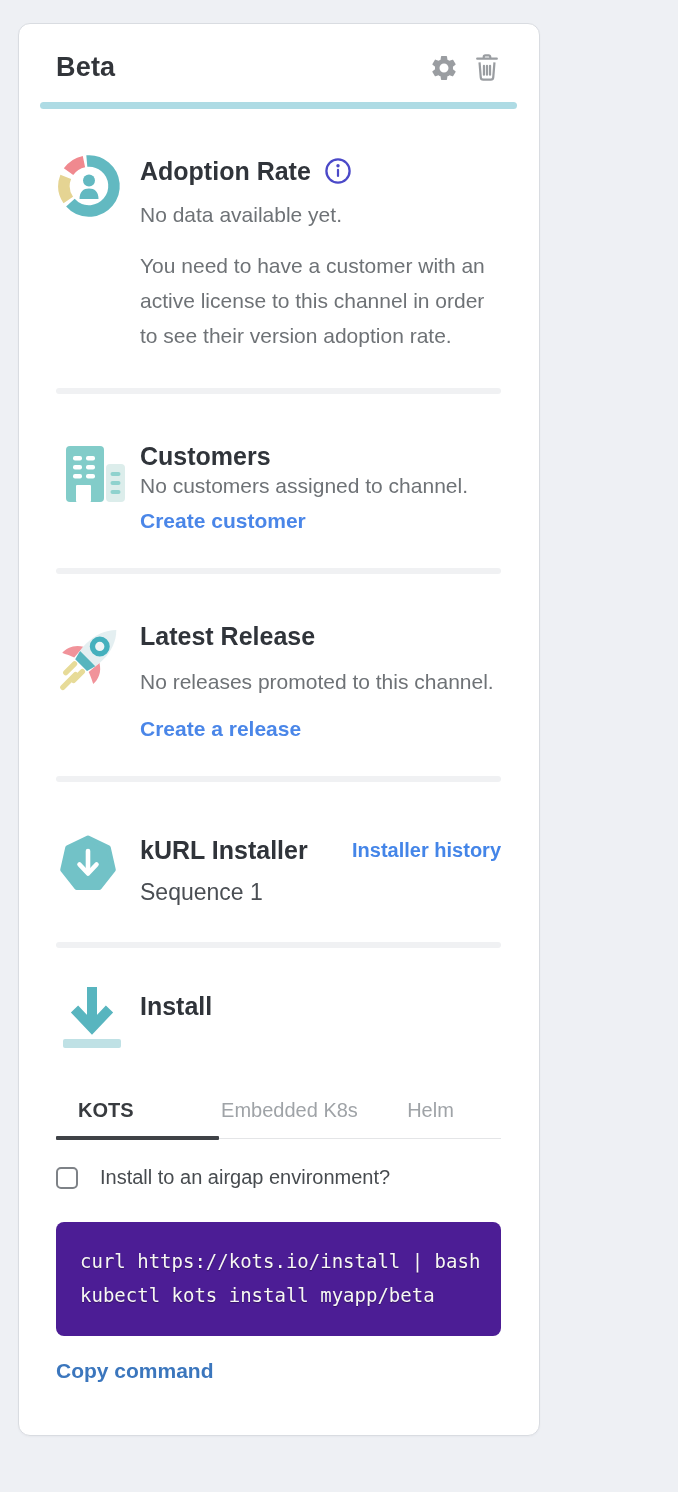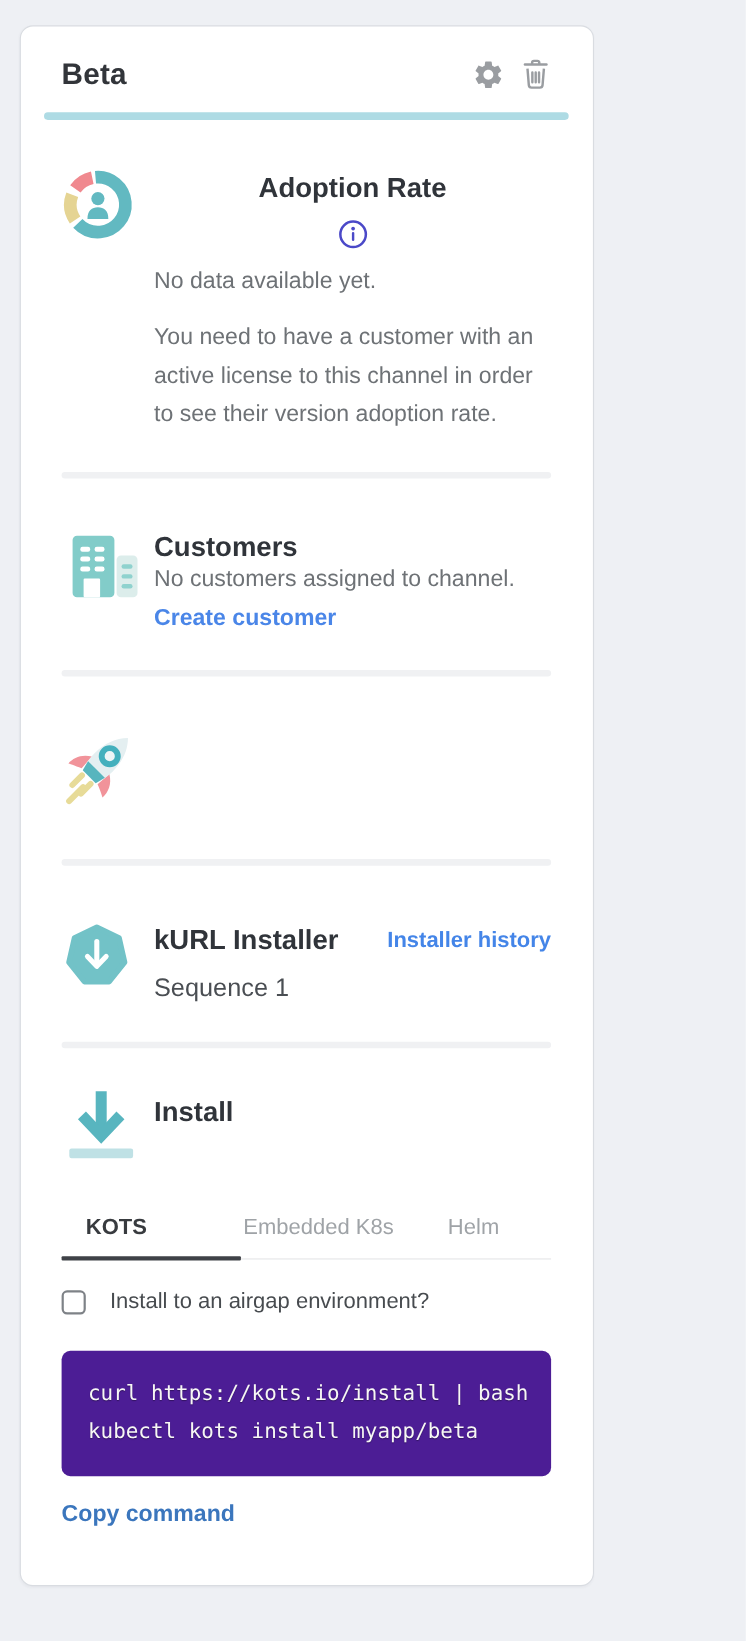--- a/index.html
+++ b/index.html
@@ -27,21 +27,21 @@
   .accent-bar {
     height: 7px; border-radius: 4px;
     background: #aedbe4;
     margin: 19px -16px 0;
   }
   
   .section { display: flex; margin-top: 42px; }
   .section .icon-col { width: 84px; min-width: 84px; padding-top: 2px; }
   .section .content-col { flex: 1; padding-top: 5px; }
   .section-title { font-size: 25px; font-weight: 700; color: #30343a; line-height: 30px; }
-  .title-row { display: flex; align-items: center; gap: 13px; flex-direction: column; }
+  .title-row { display: flex; align-items: center; gap: 13px; }
   .muted { font-size: 21px; color: #6e7276; line-height: 30px; }
   .empty-line { margin-top: 14px; }
   .para { margin-top: 18px; line-height: 35px; max-width: 432px; }
   a.link {
     color: #4a86e8; text-decoration: none; font-size: 21px; font-weight: 600;
     display: inline-block; cursor: pointer;
   }
   .link-tight { margin-top: 8px; }
   .link-loose { margin-top: 20px; }
   .divider {
@@ -186,20 +186,25 @@
           </g>
           <g transform="rotate(45 42 32)">
             <path d="M30.5 40 C22 45 19 53 19.5 60 C19.5 60 25 57 31.5 54.5 Z" fill="#f1939a"></path>
             <path d="M53.5 40 C62 45 65 53 64.5 60 C64.5 60 59 57 52.5 54.5 Z" fill="#f1939a"></path>
             <path d="M42 4 C50 12 54 23 54 36 C54 44 52.5 50 50.5 55 L33.5 55 C31.5 50 30 44 30 36 C30 23 34 12 42 4 Z" fill="#e4eff1"></path>
             <path d="M31 45.5 L53 45.5 L50.5 55 L33.5 55 Z" fill="#57b5be"></path>
             <circle cx="42" cy="28" r="7.5" fill="#eef5f6" stroke="#44b0bd" stroke-width="5.5"></circle>
           </g>
         </svg>
       </div>
+      <div class="content-col">
+        <div class="section-title">Latest Release</div>
+        <div class="muted" style="margin-top:16px;">No releases promoted to this channel.</div>
+        <a class="link link-loose">Create a release</a>
+      </div>
     </div>
 
     <div class="divider"></div>
 
     
     <div class="section" style="margin-top:48px;">
       <div class="icon-col">
         <svg width="64" height="64" viewBox="0 0 64 64">
           <polygon points="32,6 52.3,15.8 57.3,37.8 43.3,55.4 20.7,55.4 6.7,37.8 11.7,15.8" fill="#72c2c7" stroke="#72c2c7" stroke-width="5" stroke-linejoin="round"></polygon>
           <g stroke="#ffffff" stroke-width="4.6" fill="none" stroke-linecap="round" stroke-linejoin="round">

